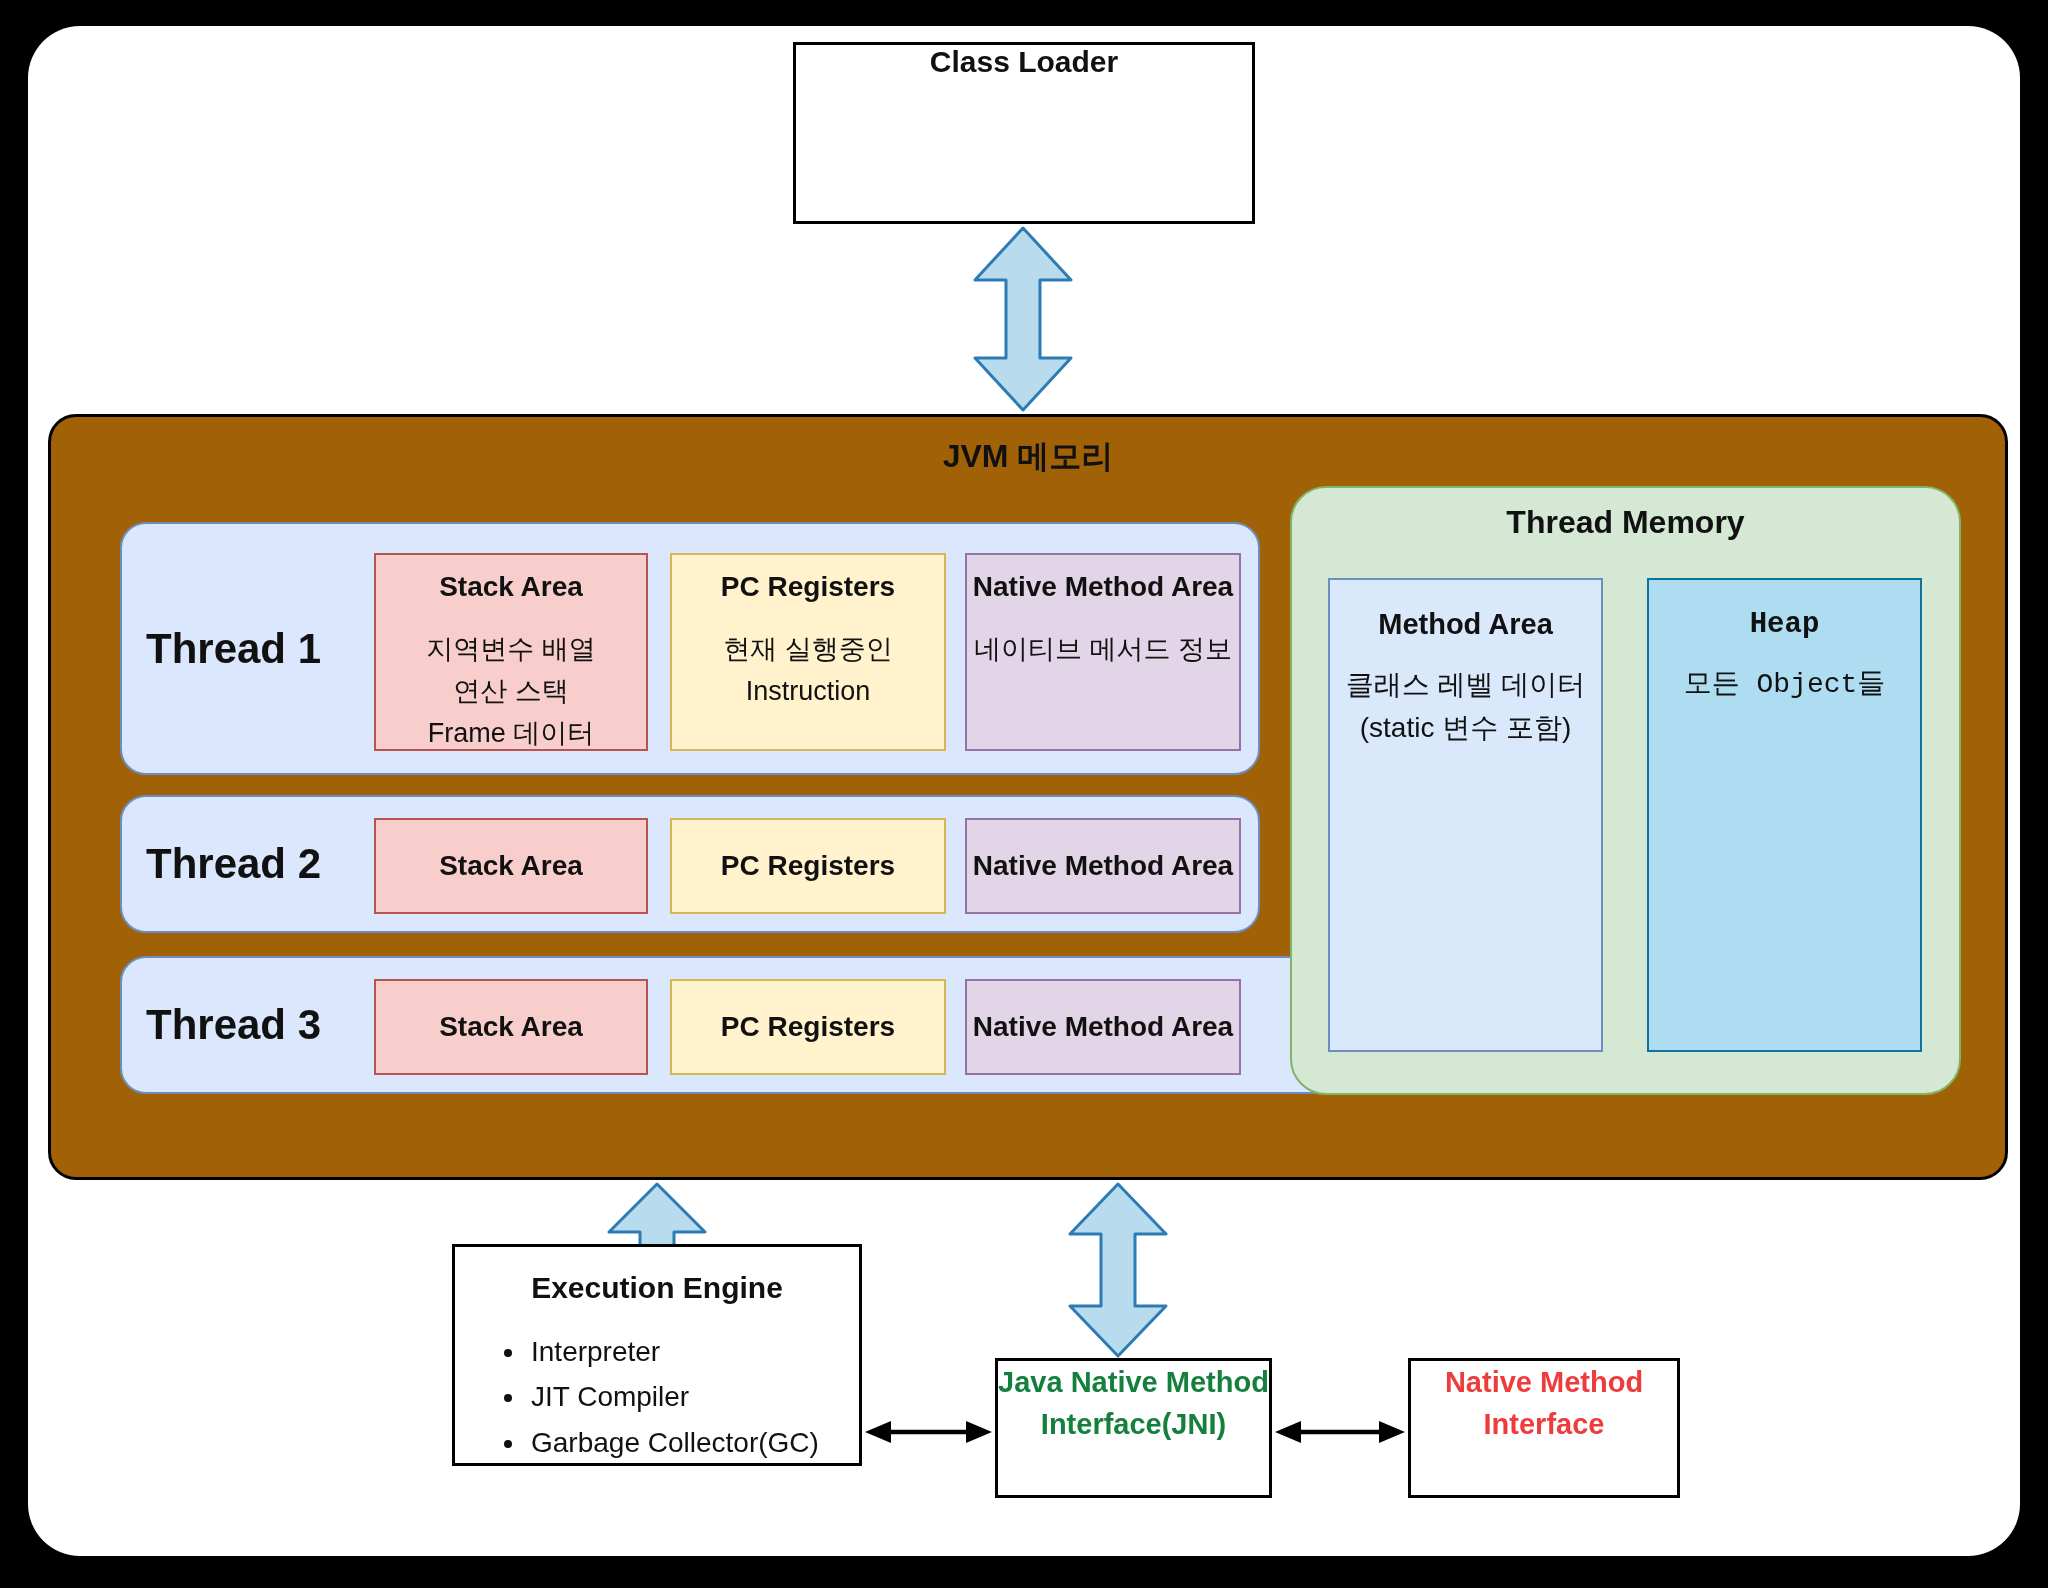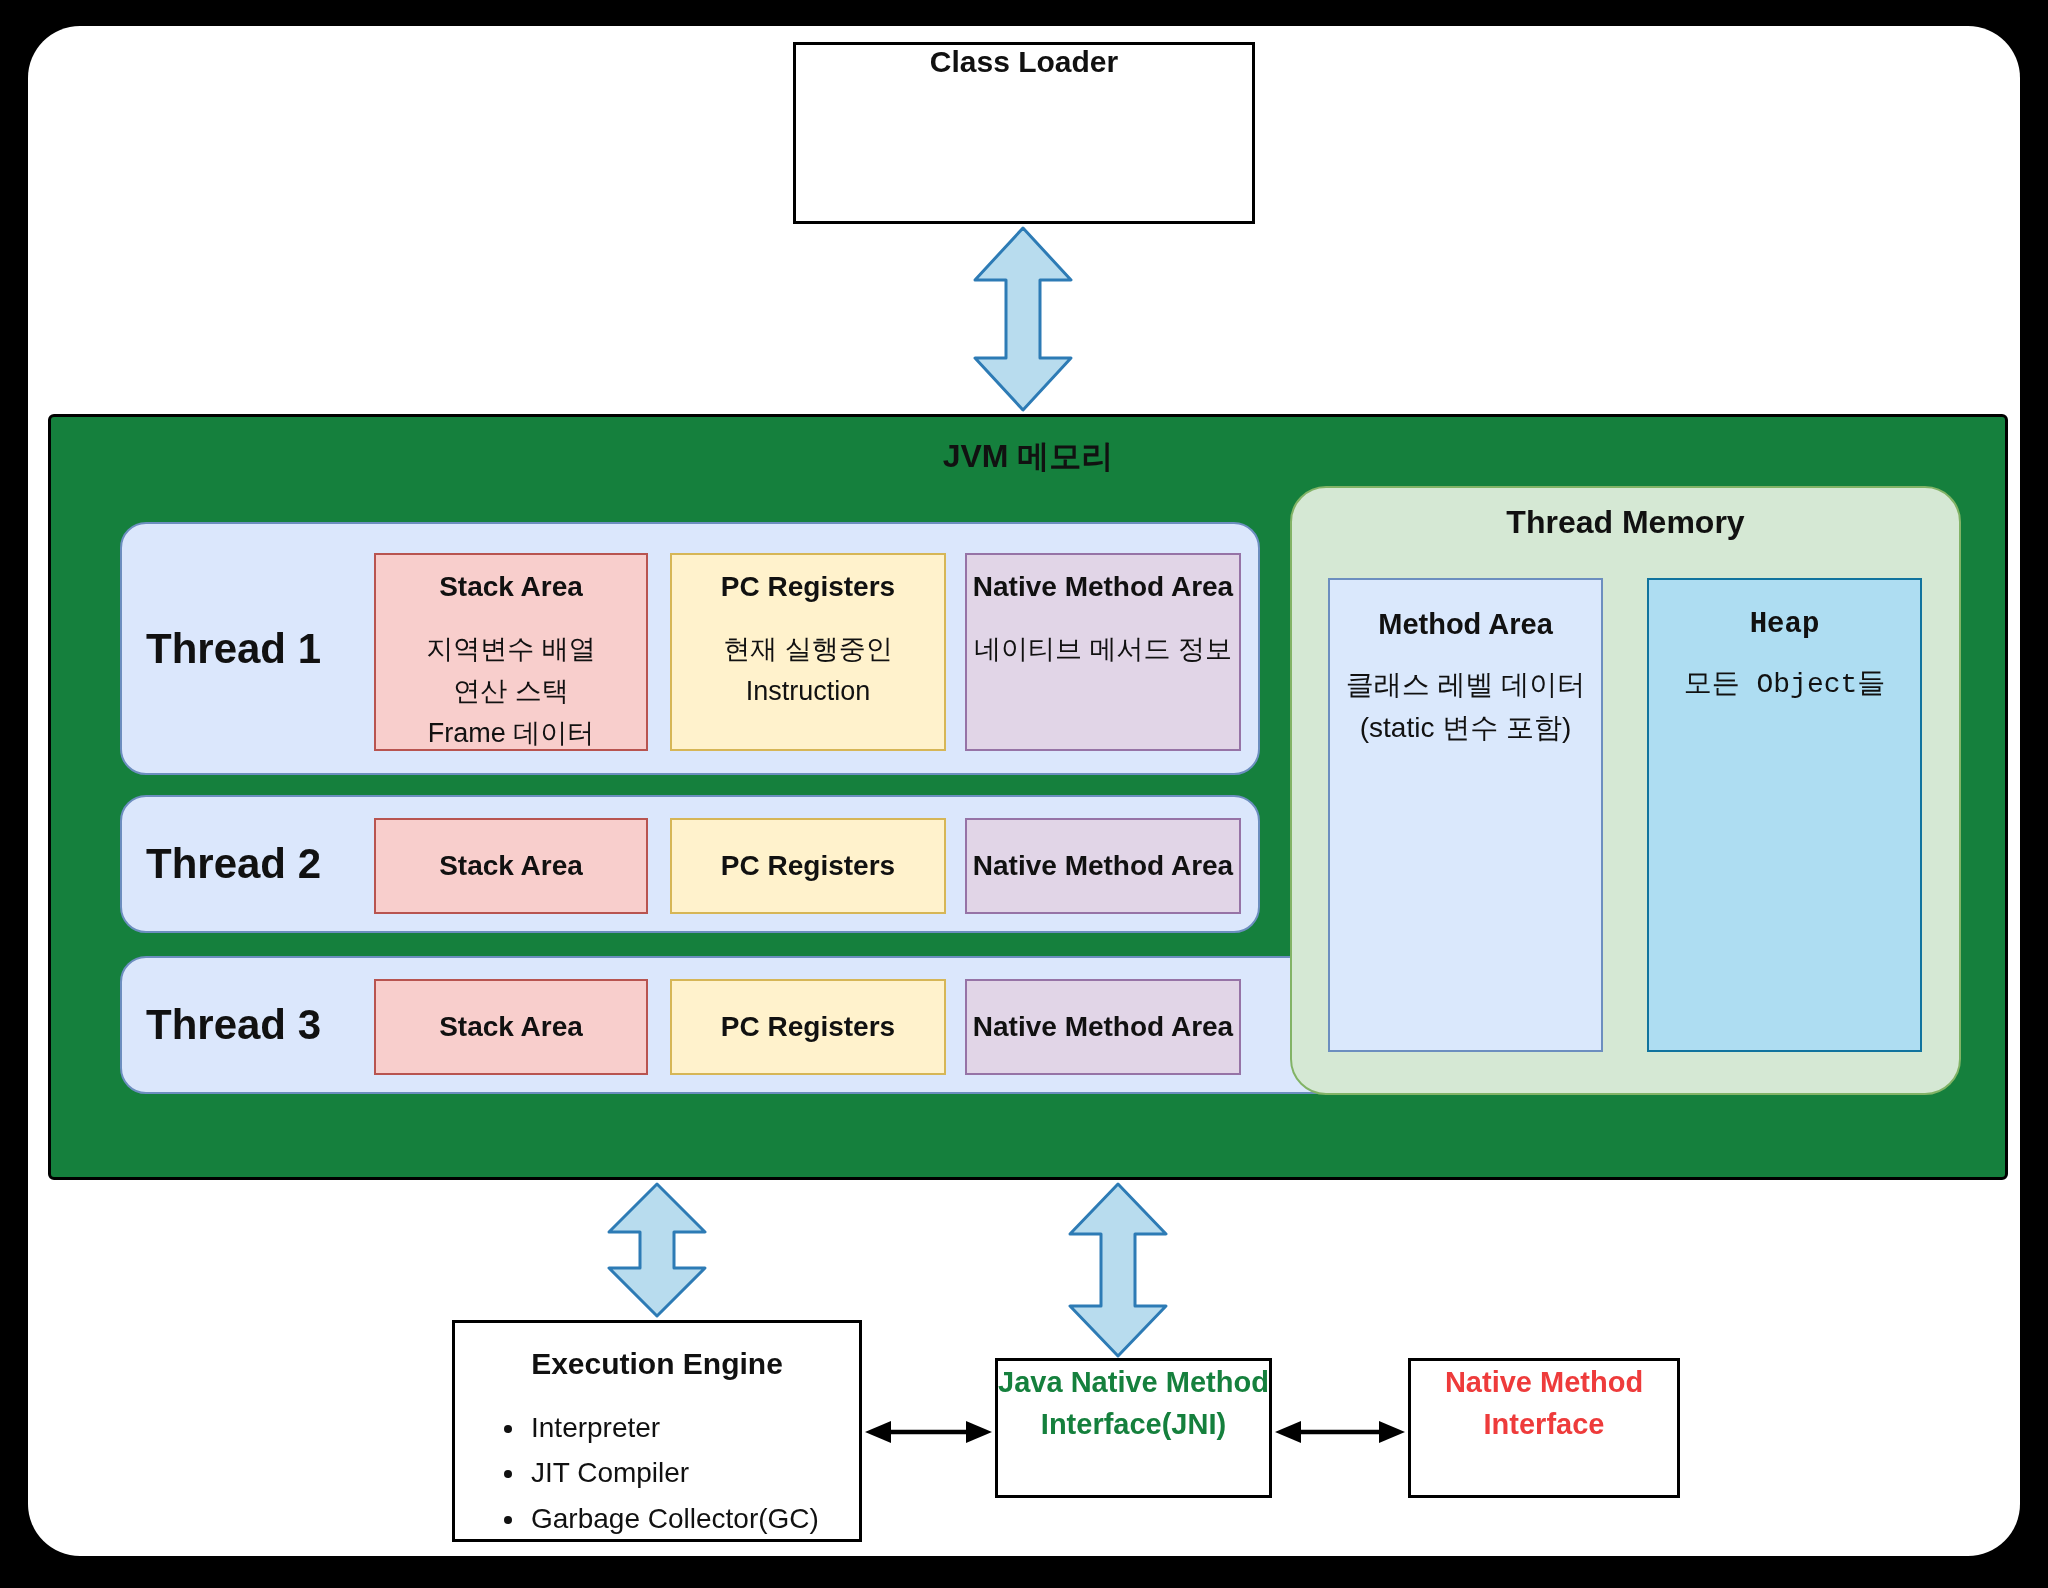--- a/index.html
+++ b/index.html
@@ -5,21 +5,21 @@
   html,body{margin:0;padding:0;background:#000;}
   #stage{position:relative;width:2048px;height:1588px;background:#000;overflow:hidden;
          font-family:"Liberation Sans", sans-serif;color:#111;}
   #canvas{position:absolute;left:28px;top:26px;width:1992px;height:1530px;
           background:#ffffff;border-radius:52px;}
   .abs{position:absolute;box-sizing:border-box;}
   .plainbox{background:#fff;border:3px solid #000;}
   .center-flex{display:flex;align-items:flex-start;justify-content:center;text-align:center;}
   .title-lg{font-weight:700;font-size:30px;}
   
-  .jvm{border:3px solid #000;border-radius:6px;background:#15803d;padding-left:10px;}
+  .jvm{border:3px solid #000;border-radius:28px;background:#a16207;padding-left:10px;}
   .jvm-title{position:absolute;top:18px;left:0;width:100%;text-align:center;
              font-weight:700;font-size:32px;}
   
   .thread-row{background:#dbe7fc;border:2px solid #6c8ebf;border-radius:26px;}
   .thread-label{position:absolute;left:24px;top:0;height:100%;width:240px;
                 display:flex;align-items:center;font-weight:700;font-size:42px;}
   .cell{position:absolute;box-sizing:border-box;border:2px solid;text-align:center;}
   .cell-stack{background:#f8cecc;border-color:#b85450;}
   .cell-pc{background:#fff2cc;border-color:#d6b656;}
   .cell-nma{background:#e1d5e7;border-color:#9673a6;}
@@ -138,21 +138,21 @@
         <polygon points="52,3 100,51 69,51 69,87 100,87 52,135 4,87 35,87 35,51 4,51" fill="#b8dcee" stroke="#2d7bb5" stroke-width="3" stroke-linejoin="round"></polygon>
       </svg>
     </div>
 
     <div class="abs" style="left:1038px;top:1155px;width:104px;height:178px;">
       <svg width="104" height="178" viewBox="0 0 104 178">
         <polygon points="52,3 100,53 69,53 69,125 100,125 52,175 4,125 35,125 35,53 4,53" fill="#b8dcee" stroke="#2d7bb5" stroke-width="3" stroke-linejoin="round"></polygon>
       </svg>
     </div>
 
-    <div class="abs plainbox" style="left:424px;top:1294px;width:410px;height:222px;">
+    <div class="abs plainbox" style="left:424px;top:1218px;width:410px;height:222px;">
       <div class="ee-title">Execution Engine</div>
       <ul class="ee-list">
         <li>Interpreter</li>
         <li>JIT Compiler</li>
         <li>Garbage Collector(GC)</li>
       </ul>
     </div>
 
     <div class="abs" style="left:834px;top:1390px;width:133px;height:32px;">
       <svg width="133" height="32" viewBox="0 0 133 32">

